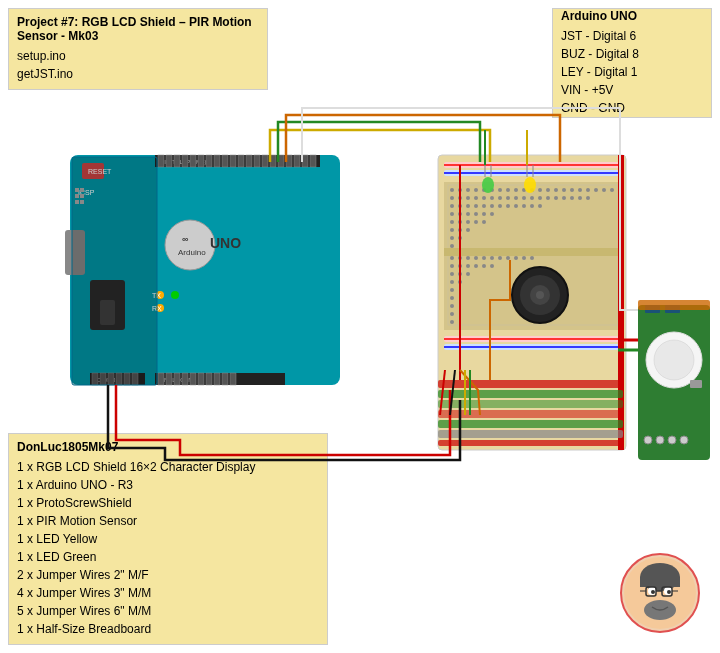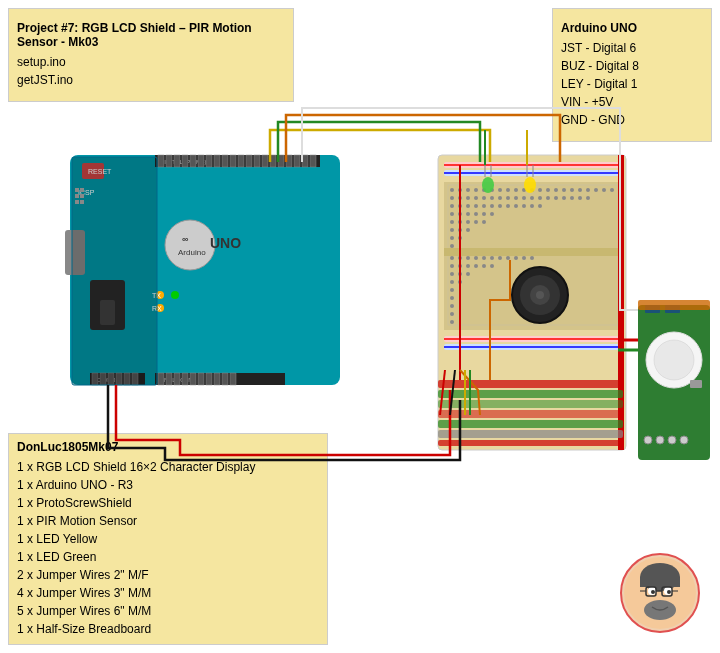--- a/index.html
+++ b/index.html
@@ -11,35 +11,35 @@
       font-size: 12px;
       position: relative;
       overflow: hidden;
     }
 
     
     #project-title-box {
       position: absolute;
       top: 8px;
       left: 8px;
-      width: 286px;
+      width: 260px;
       background: #f5e6a0;
       border: 1px solid #ccc;
-      padding: 12px 8px;
+      padding: 6px 8px;
     }
 
     
     #arduino-info-box {
       position: absolute;
       top: 8px;
       right: 8px;
       width: 160px;
       background: #f5e6a0;
       border: 1px solid #ccc;
-      padding: 12px 8px;
+      padding: 0 8px;
     }
 
     
     #parts-list-box {
       position: absolute;
       bottom: 8px;
       left: 8px;
       width: 320px;
       background: #f5e6a0;
       border: 1px solid #ccc;

